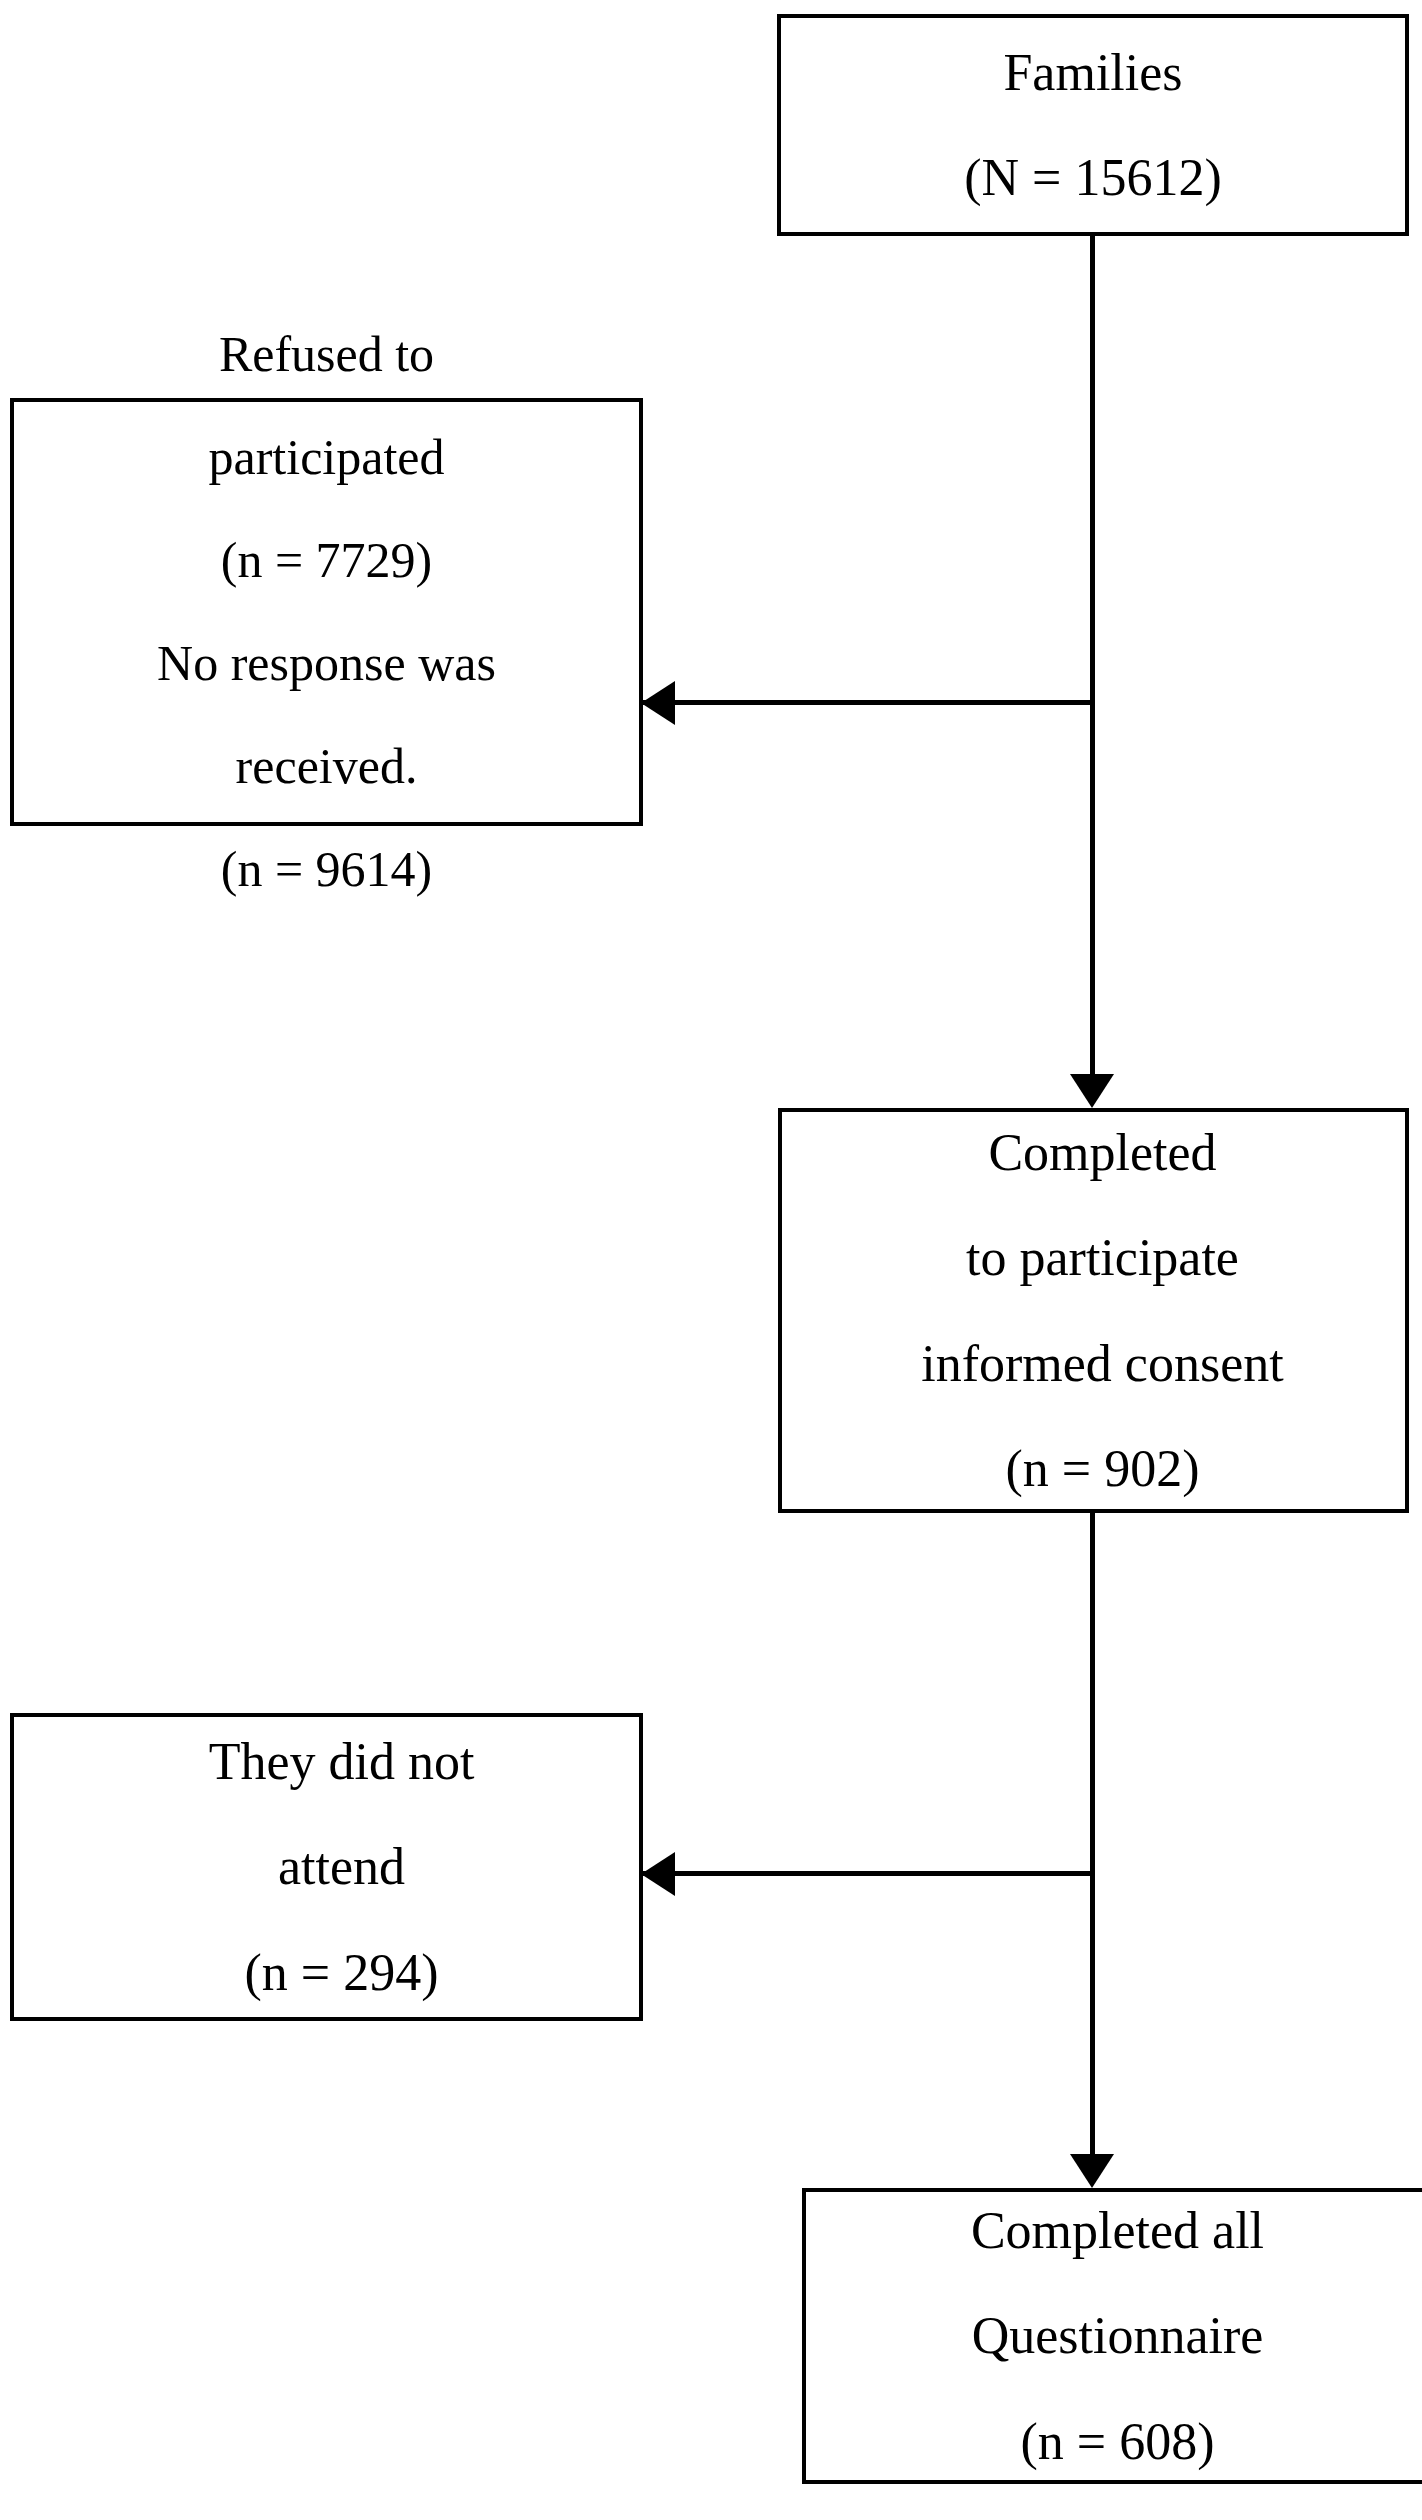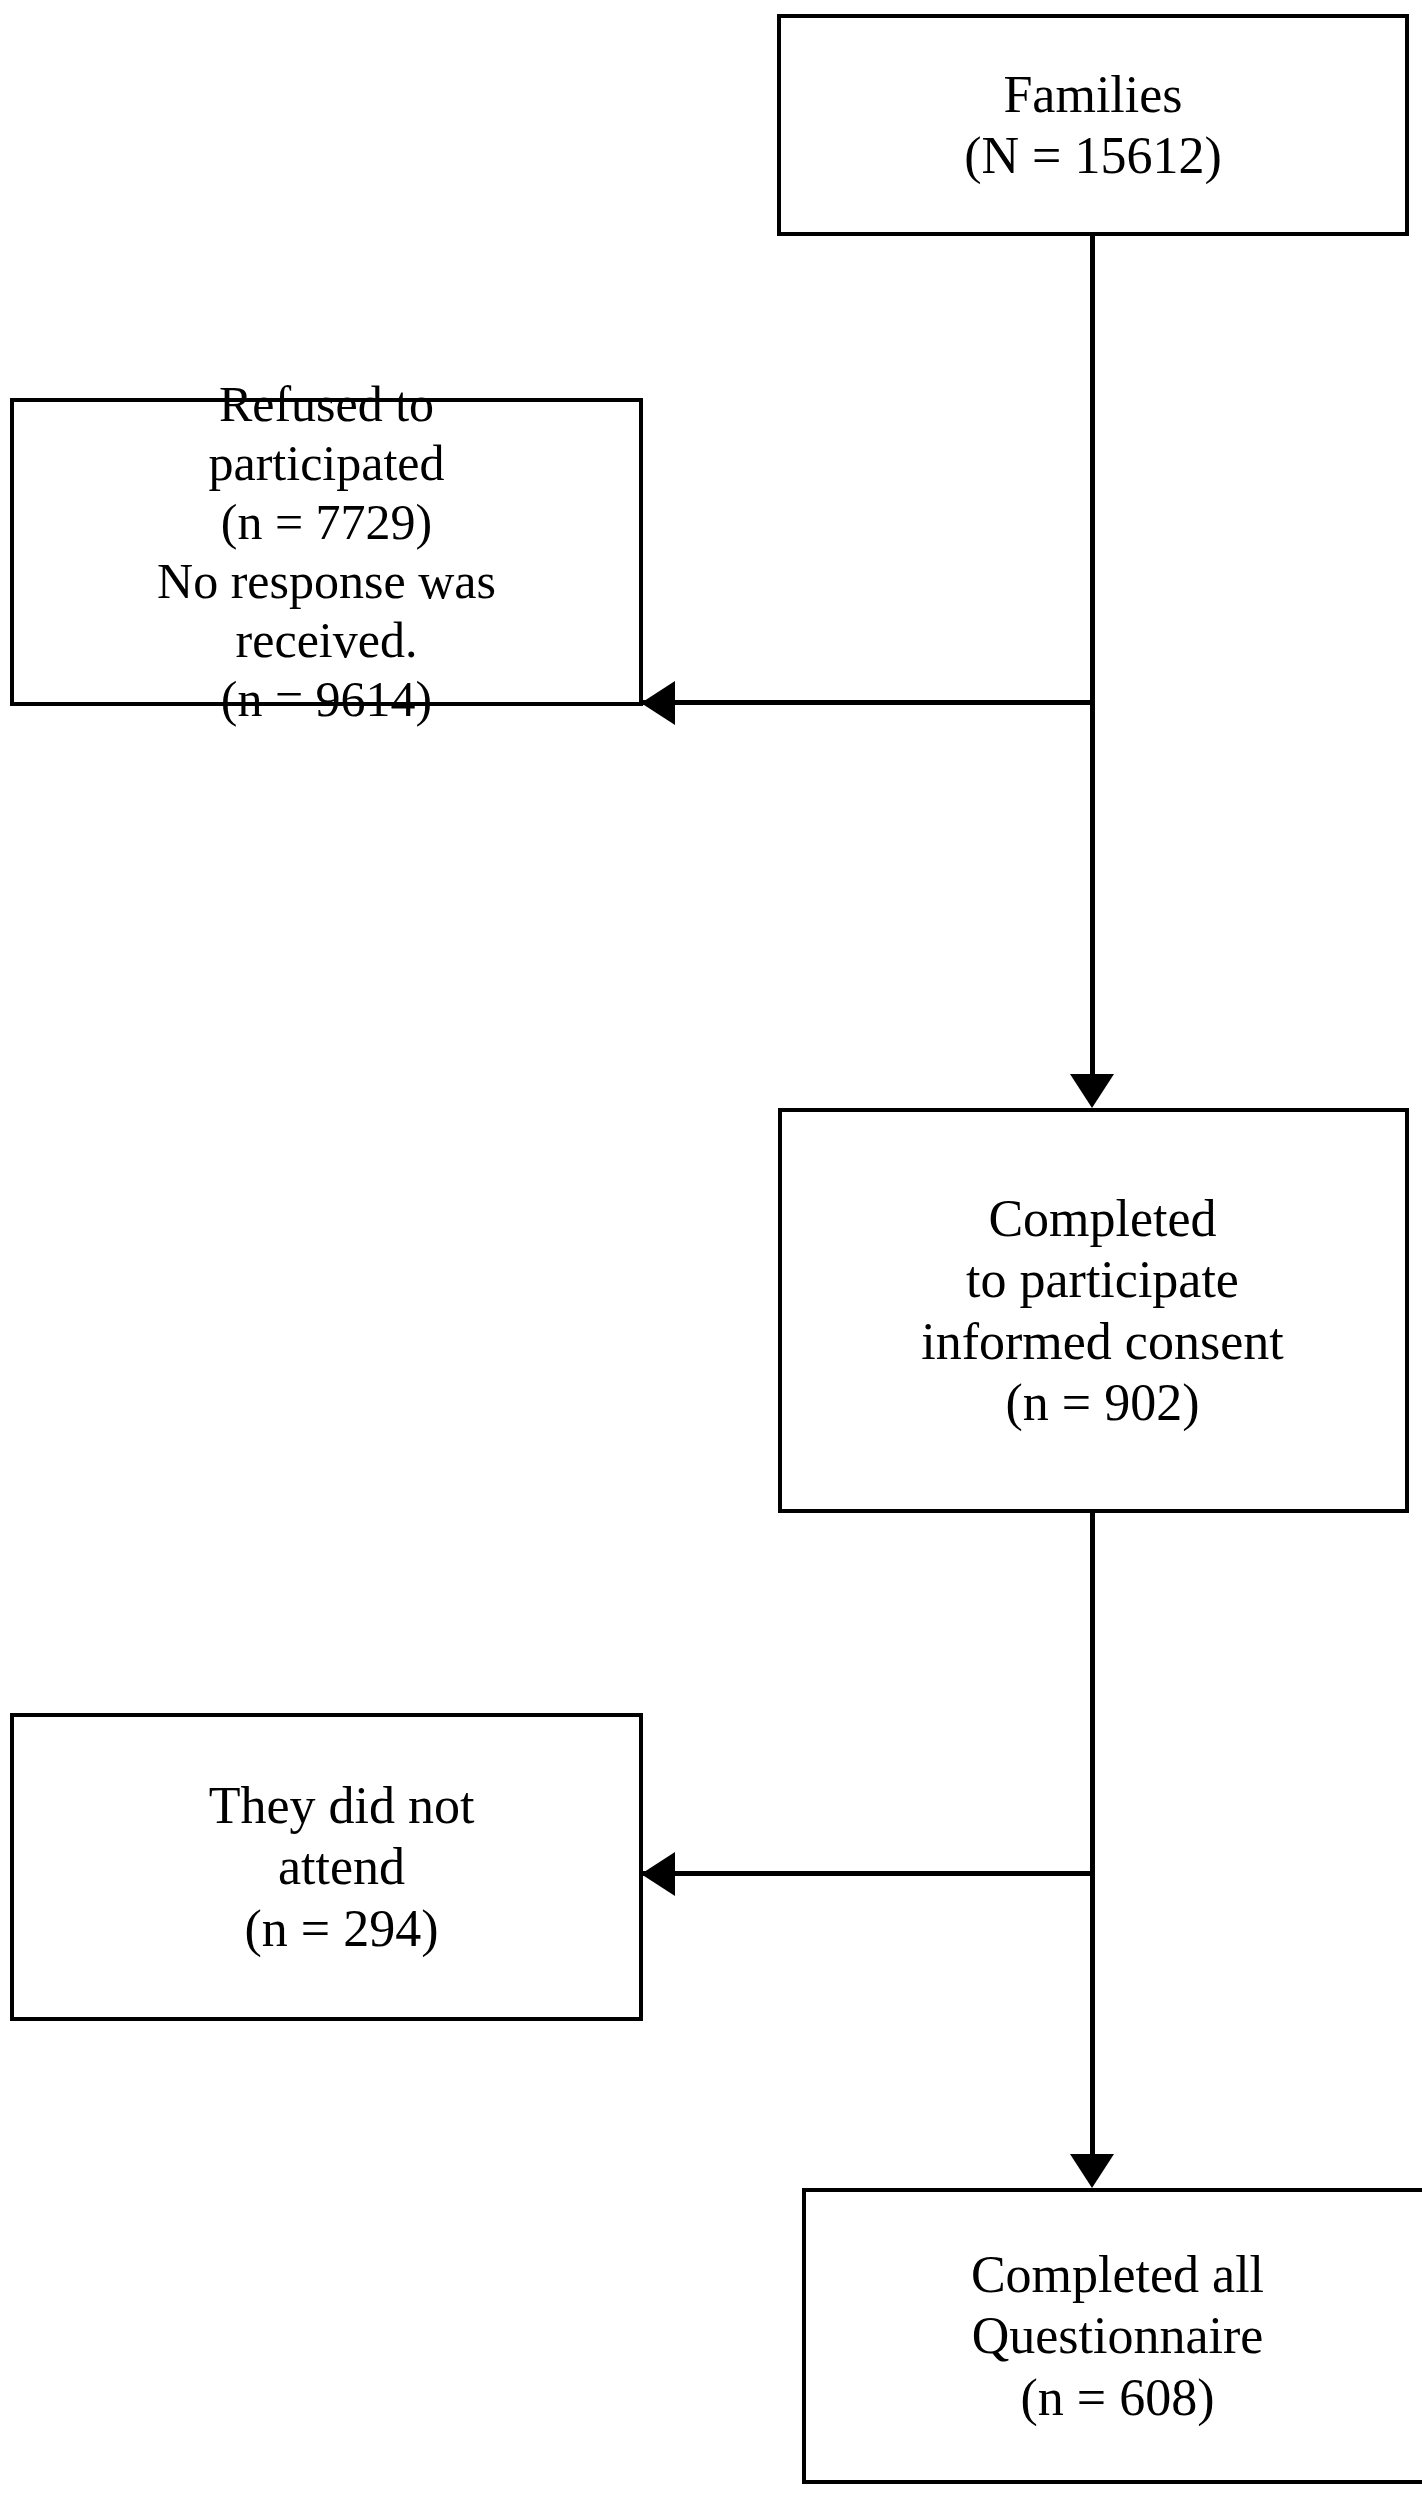--- a/index.html
+++ b/index.html
@@ -24,29 +24,30 @@
     display: flex;
     flex-direction: column;
     align-items: center;
     justify-content: center;
     text-align: center;
     color: #000000;
     font-family: "Liberation Serif", "DejaVu Serif", serif;
     font-size: 52px;
     line-height: 1.18;
     padding: 6px 14px;
+    gap: 44px;
   }
   .node .line {
     display: block;
     white-space: nowrap;
   }
 
   
   #node-families      { left: 777px;  top: 14px;   width: 632px; height: 222px; }
-  #node-refused       { left: 10px;   top: 398px;  width: 633px; height: 308px; font-size: 50px; }
+  #node-refused       { left: 10px;   top: 398px;  width: 633px; height: 428px; font-size: 50px; }
   #node-consent       { left: 778px;  top: 1108px; width: 631px; height: 405px; padding-left: 32px; }
   #node-notattend     { left: 10px;   top: 1713px; width: 633px; height: 308px; padding-left: 44px; }
   #node-questionnaire { left: 778px;  top: 2188px; width: 631px; height: 296px; margin-left: 24px; }
 
   
   .vline {
     position: absolute;
     width: 5px;
     background: #000000;
   }

